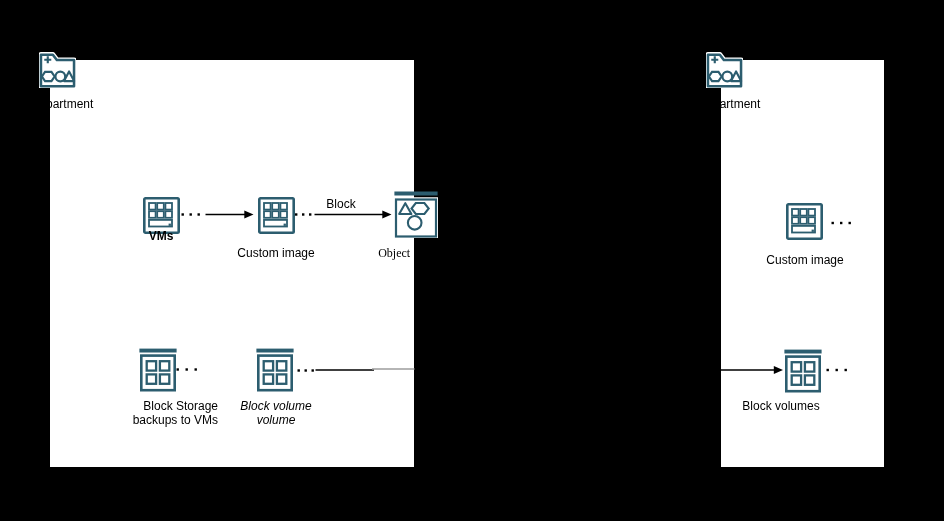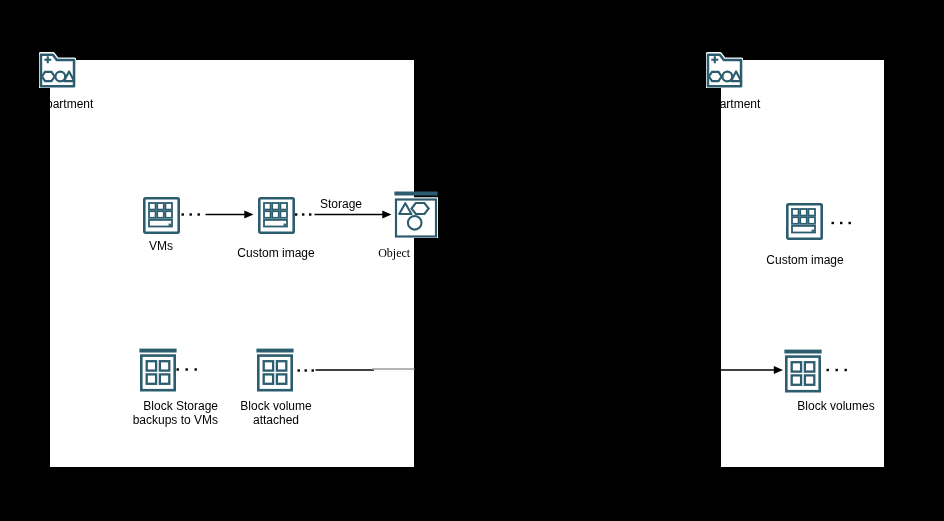--- a/index.html
+++ b/index.html
@@ -129,30 +129,30 @@
       </svg>
   </div>
   <div class="lbl" style="left:-13px;top:97px;width:140px;">Compartment</div>
   <div class="lbl" style="left:654px;top:97px;width:140px;">Compartment</div>
 
   <div class="node" style="left:143px;top:196.5px;">
     <svg width="37" height="37">
         <use href="#sym-compute"></use>
       </svg>
   </div>
-  <div class="lbl" style="left:111px;top:239px;width:100px;">VMs</div>
+  <div class="lbl" style="left:111px;top:229px;width:100px;font-weight:bold;">VMs</div>
 
   <div class="node" style="left:258px;top:196.5px;">
     <svg width="37" height="37">
         <use href="#sym-compute"></use>
       </svg>
   </div>
   <div class="lbl" style="left:226px;top:246px;width:100px;">Custom image</div>
 
-  <div class="lbl" style="left:311px;top:196.5px;width:60px;">Storage</div>
+  <div class="lbl" style="left:311px;top:196.5px;width:60px;">Block</div>
 
   <div class="node" style="left:394px;top:191px;">
     <svg width="44" height="47">
         <use href="#sym-objstore"></use>
       </svg>
   </div>
   <div class="lbl" style="left:344px;top:246px;width:140px;font-family:Liberation Serif, serif;">Object Storage</div>
 
   <div class="node" style="left:139px;top:348px;">
     <svg width="38" height="44">
@@ -162,32 +162,32 @@
   <div class="lbl" style="left:98px;top:399px;width:120px;text-align:right;">
     <div>Block Storage</div>
     <div>backups to VMs</div>
   </div>
 
   <div class="node" style="left:255.5px;top:348px;">
     <svg width="38" height="44">
         <use href="#sym-block"></use>
       </svg>
   </div>
-  <div class="lbl" style="left:216px;top:399px;width:120px;">
+  <div class="lbl" style="left:216px;top:399px;width:120px;font-style:italic;">
     <div>Block volume</div>
-    <div>attached</div>
+    <div>volume</div>
   </div>
 
   <div class="node" style="left:786px;top:203px;">
     <svg width="37" height="37">
         <use href="#sym-compute"></use>
       </svg>
   </div>
   <div class="lbl" style="left:745px;top:252.5px;width:120px;">Custom image</div>
 
   <div class="node" style="left:783.5px;top:348.5px;">
     <svg width="38" height="44">
         <use href="#sym-block"></use>
       </svg>
   </div>
-  <div class="lbl" style="left:776px;top:399px;width:120px;">Block volumes</div>
+  <div class="lbl" style="left:721px;top:399px;width:120px;">Block volumes</div>
 
 </div>
 
 </body></html>

